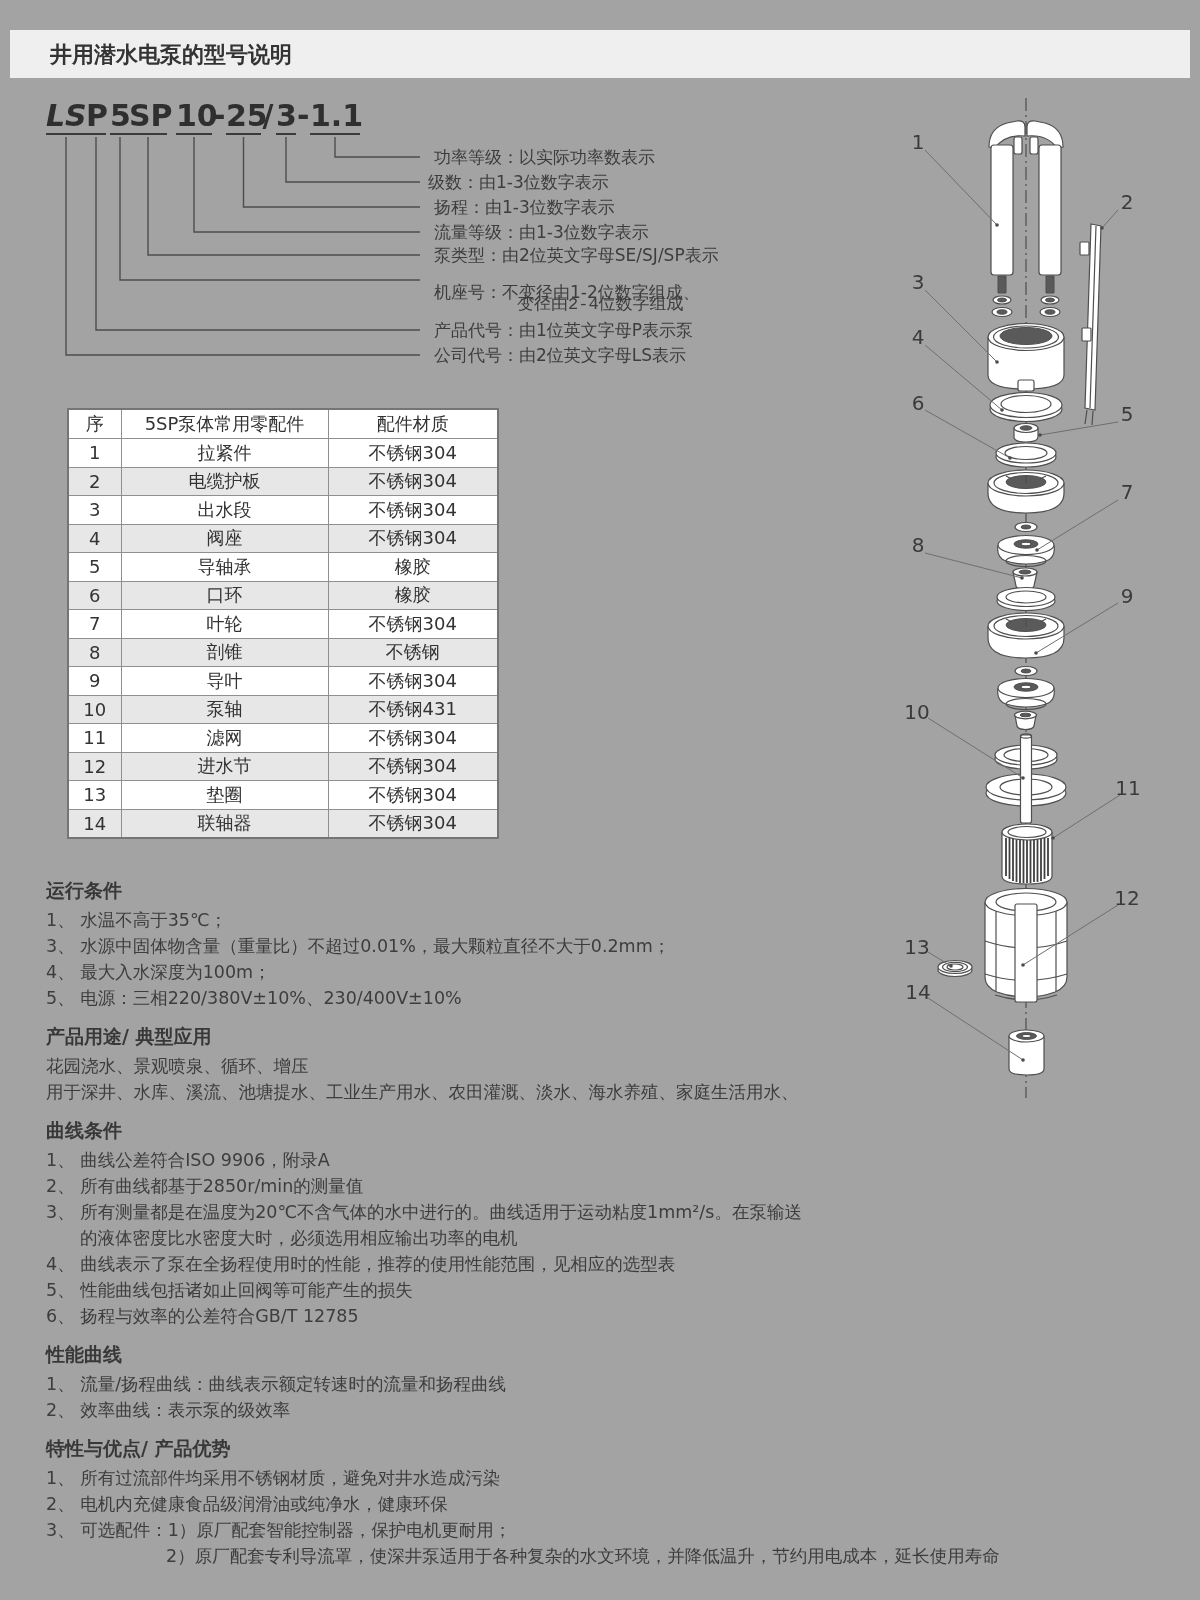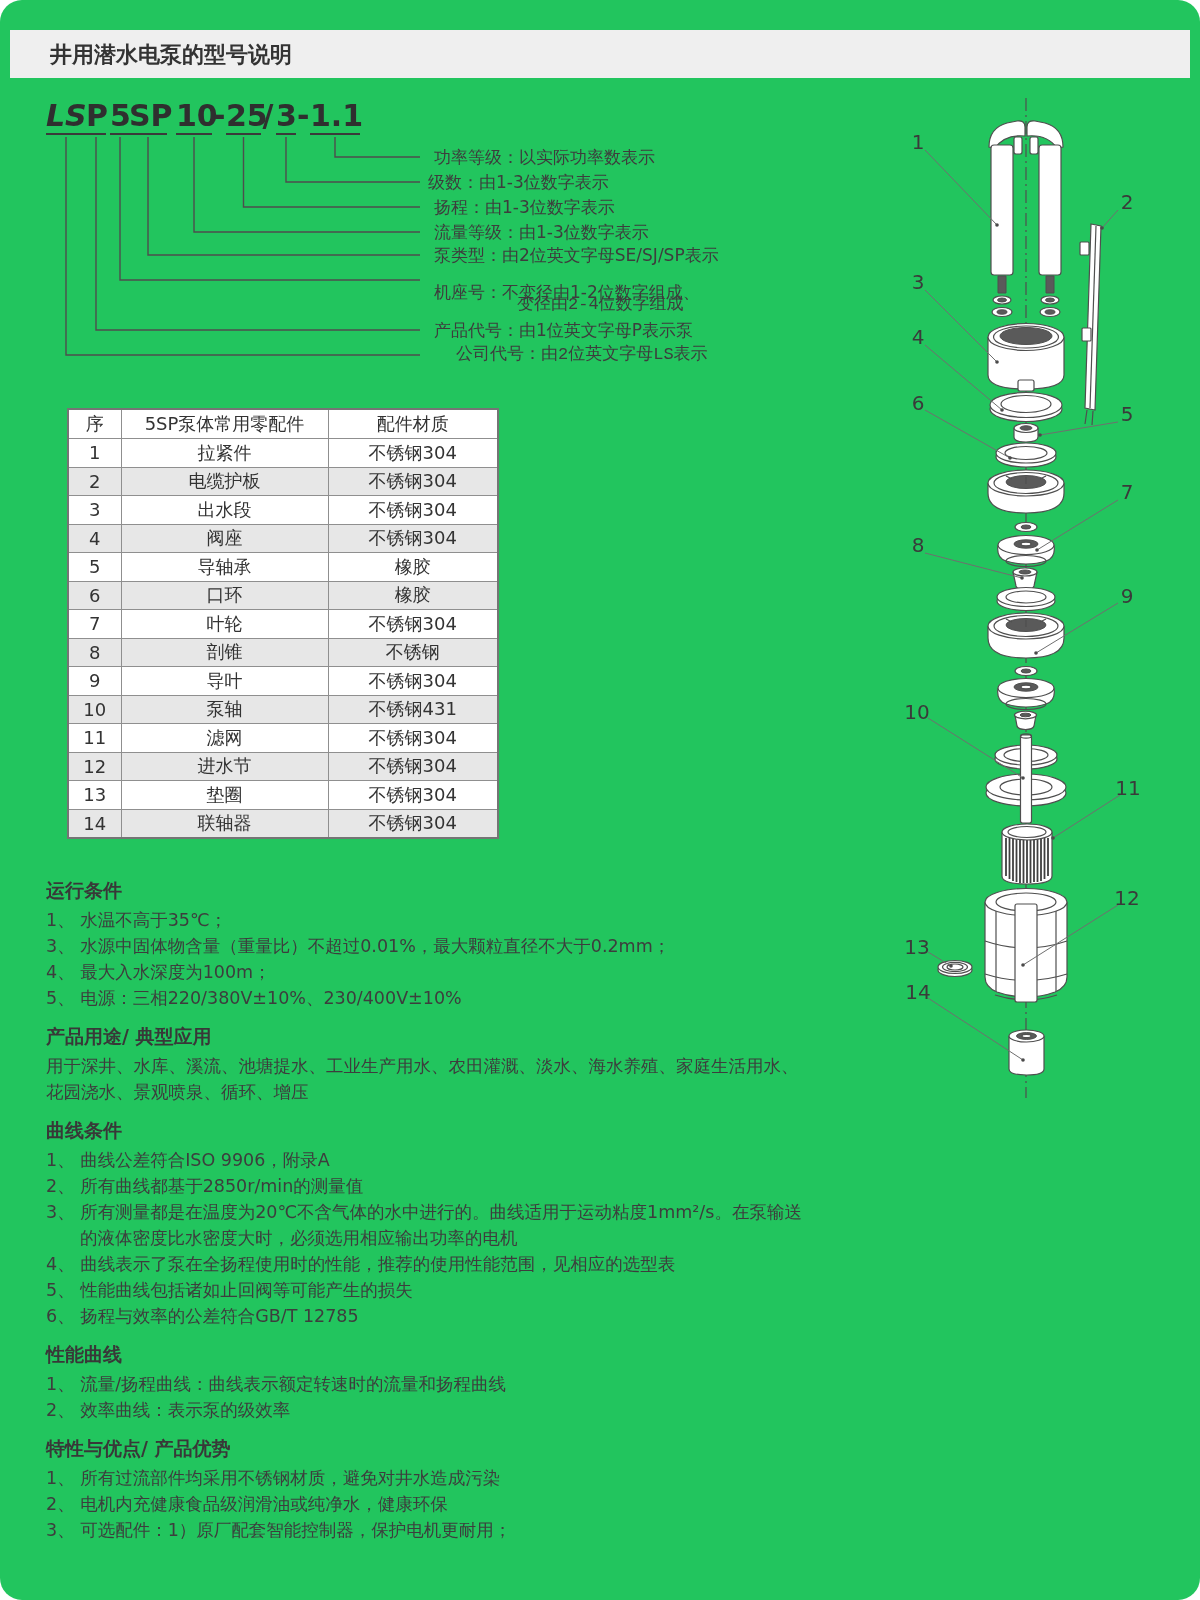--- a/index.html
+++ b/index.html
@@ -1,17 +1,17 @@
 <!DOCTYPE html>
 <html><head>
 <meta charset="utf-8">
 <style>
   html,body{margin:0;padding:0;background:#fff;}
-  #page{position:relative;width:1200px;height:1600px;background:#22c55e;overflow:hidden;
-        font-family:"DejaVu Sans","Liberation Sans",sans-serif;color:#3b3b3b;border-radius:22px;}
+  #page{position:relative;width:1200px;height:1600px;background:#a3a3a3;overflow:hidden;
+        font-family:"DejaVu Sans","Liberation Sans",sans-serif;color:#3b3b3b;}
 
   
   .band{position:absolute;left:10px;right:10px;top:30px;height:48px;background:#efefef;}
   .band h1{margin:0;position:absolute;left:40px;top:10px;font-size:22px;font-weight:bold;color:#333;}
 
   
   #model-string .seg{position:absolute;top:100px;height:33px;line-height:31px;text-align:center;
         font-size:30px;font-weight:bold;color:#2f2f2f;letter-spacing:0;}
   #model-string .seg.u{border-bottom:2.5px solid #3a3a3a;}
   #model-labels .model-label{position:absolute;height:22px;line-height:22px;font-size:17px;color:#3d3d3d;white-space:nowrap;}
@@ -83,21 +83,21 @@
 
   <div id="model-labels">
       <div class="model-label" style="top: 146px; left: 434px;">功率等级：以实际功率数表示</div>
       <div class="model-label" style="top: 171px; left: 428px;">级数：由1-3位数字表示</div>
       <div class="model-label" style="top: 196px; left: 434px;">扬程：由1-3位数字表示</div>
       <div class="model-label" style="top: 221px; left: 434px;">流量等级：由1-3位数字表示</div>
       <div class="model-label" style="top: 244px; left: 434px;">泵类型：由2位英文字母SE/SJ/SP表示</div>
       <div class="model-label" style="top: 281px; left: 434px;">机座号：不变径由1-2位数字组成、</div>
       <div class="model-label" style="top: 294px; left: 517px; font-family: Liberation Mono, monospace;">变径由2-4位数字组成</div>
       <div class="model-label" style="top: 319px; left: 434px;">产品代号：由1位英文字母P表示泵</div>
-      <div class="model-label" style="top: 344px; left: 456px; font-family: Liberation Mono, monospace;">公司代号：由2位英文字母LS表示</div>
+      <div class="model-label" style="top: 344px; left: 434px;">公司代号：由2位英文字母LS表示</div>
     </div>
 
   <table id="parts-table">
     <colgroup>
         <col class="col-idx">
         <col class="col-name">
         <col class="col-mat">
       </colgroup>
     <thead>
         <tr>
@@ -399,32 +399,33 @@
     </g>
   </svg>
 
   <div id="sections">
       <h3>运行条件</h3>
       <div class="line">1、 水温不高于35℃；</div>
       <div class="line">3、 水源中固体物含量（重量比）不超过0.01%，最大颗粒直径不大于0.2mm；</div>
       <div class="line">4、 最大入水深度为100m；</div>
       <div class="line">5、 电源：三相220/380V±10%、230/400V±10%</div>
       <h3>产品用途/ 典型应用</h3>
+      <div class="line">花园浇水、景观喷泉、循环、增压</div>
       <div class="line">用于深井、水库、溪流、池塘提水、工业生产用水、农田灌溉、淡水、海水养殖、家庭生活用水、</div>
-      <div class="line">花园浇水、景观喷泉、循环、增压</div>
       <h3>曲线条件</h3>
       <div class="line">1、 曲线公差符合ISO 9906，附录A</div>
       <div class="line">2、 所有曲线都基于2850r/min的测量值</div>
       <div class="line">3、 所有测量都是在温度为20℃不含气体的水中进行的。曲线适用于运动粘度1mm²/s。在泵输送</div>
       <div class="line ind1">的液体密度比水密度大时，必须选用相应输出功率的电机</div>
       <div class="line">4、 曲线表示了泵在全扬程使用时的性能，推荐的使用性能范围，见相应的选型表</div>
       <div class="line">5、 性能曲线包括诸如止回阀等可能产生的损失</div>
       <div class="line">6、 扬程与效率的公差符合GB/T 12785</div>
       <h3>性能曲线</h3>
       <div class="line">1、 流量/扬程曲线：曲线表示额定转速时的流量和扬程曲线</div>
       <div class="line">2、 效率曲线：表示泵的级效率</div>
       <h3>特性与优点/ 产品优势</h3>
       <div class="line">1、 所有过流部件均采用不锈钢材质，避免对井水造成污染</div>
       <div class="line">2、 电机内充健康食品级润滑油或纯净水，健康环保</div>
       <div class="line">3、 可选配件：1）原厂配套智能控制器，保护电机更耐用；</div>
+      <div class="line ind2">2）原厂配套专利导流罩，使深井泵适用于各种复杂的水文环境，并降低温升，节约用电成本，延长使用寿命</div>
     </div>
 
 </div>
 
 </body></html>

